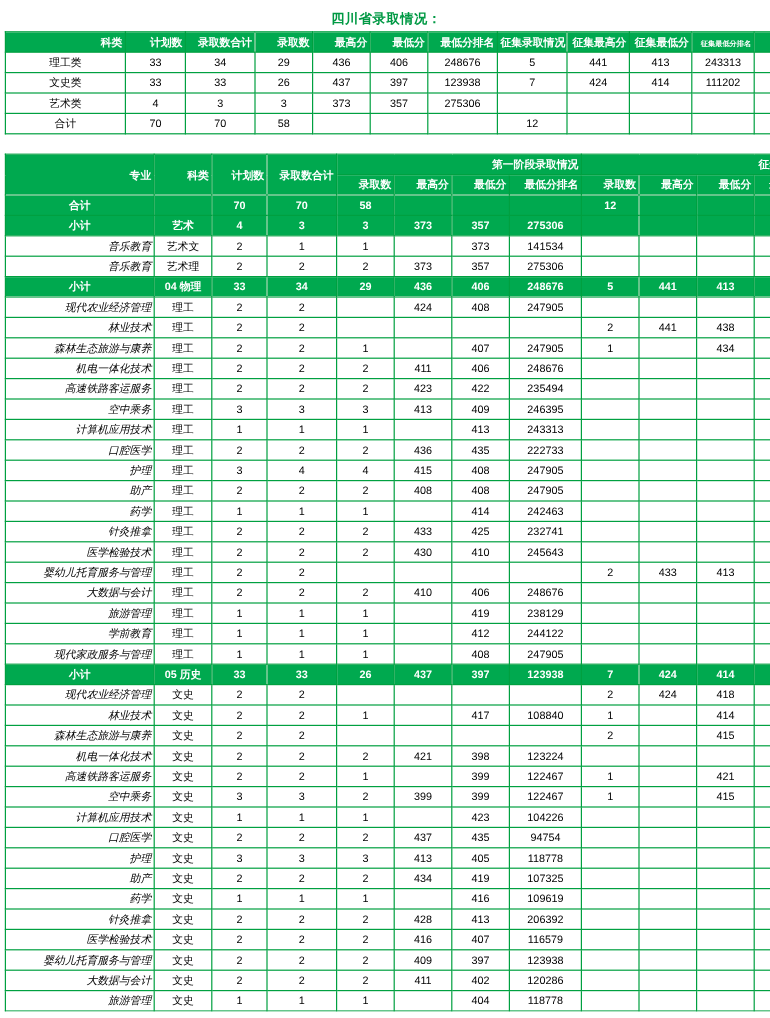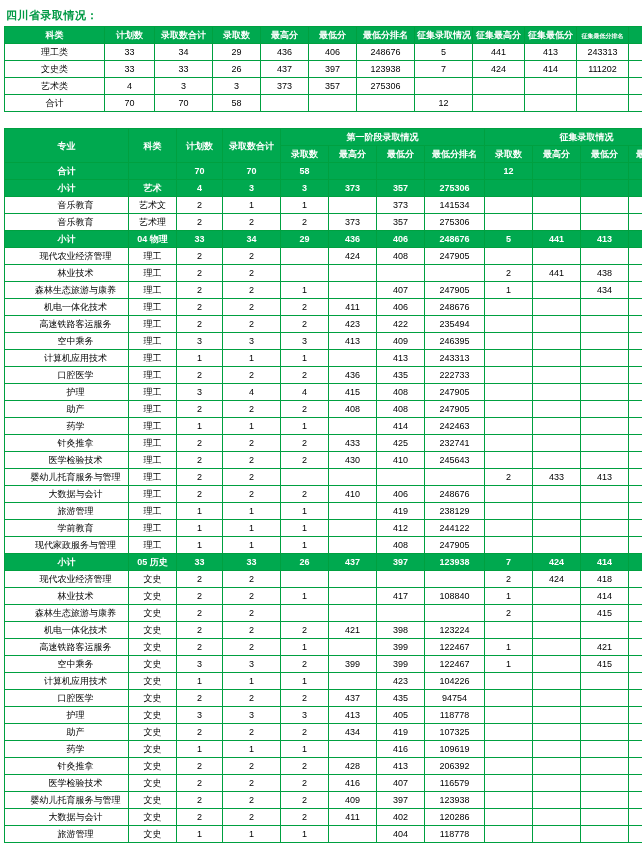--- a/index.html
+++ b/index.html
@@ -17,20 +17,21 @@
     width: 642px;
     box-sizing: border-box;
     padding: 4px 4px 0 4px;
   }
   .section-title {
     color: #009944;
     font-weight: bold;
     font-size: 11px;
     margin: 4px 0 3px 2px;
     letter-spacing: 0.5px;
+    text-align: center;
   }
   table {
     border-collapse: collapse;
     width: 634px;
     table-layout: fixed;
   }
   table.t1 { margin-bottom: 6px; }
   td, th {
     border: 1px solid #00a040;
     padding: 1px 2px;
@@ -39,29 +40,31 @@
     font-size: 9px;
     line-height: 12px;
     height: 14px;
     overflow: hidden;
     white-space: nowrap;
   }
   th {
     background: #00a94f;
     color: #ffffff;
     font-weight: bold;
+    text-align: right;
   }
   tr.green td {
     background: #00a94f;
     color: #ffffff;
     font-weight: bold;
   }
   td.left {
-    text-align: center;
+    text-align: right;
     padding-left: 20px;
+    font-style: italic;
   }
   .tiny {
     font-size: 6px;
     line-height: 7px;
     display: inline-block;
     white-space: normal;
   }
   .spacer { height: 10px; }
 </style>
 </head>

